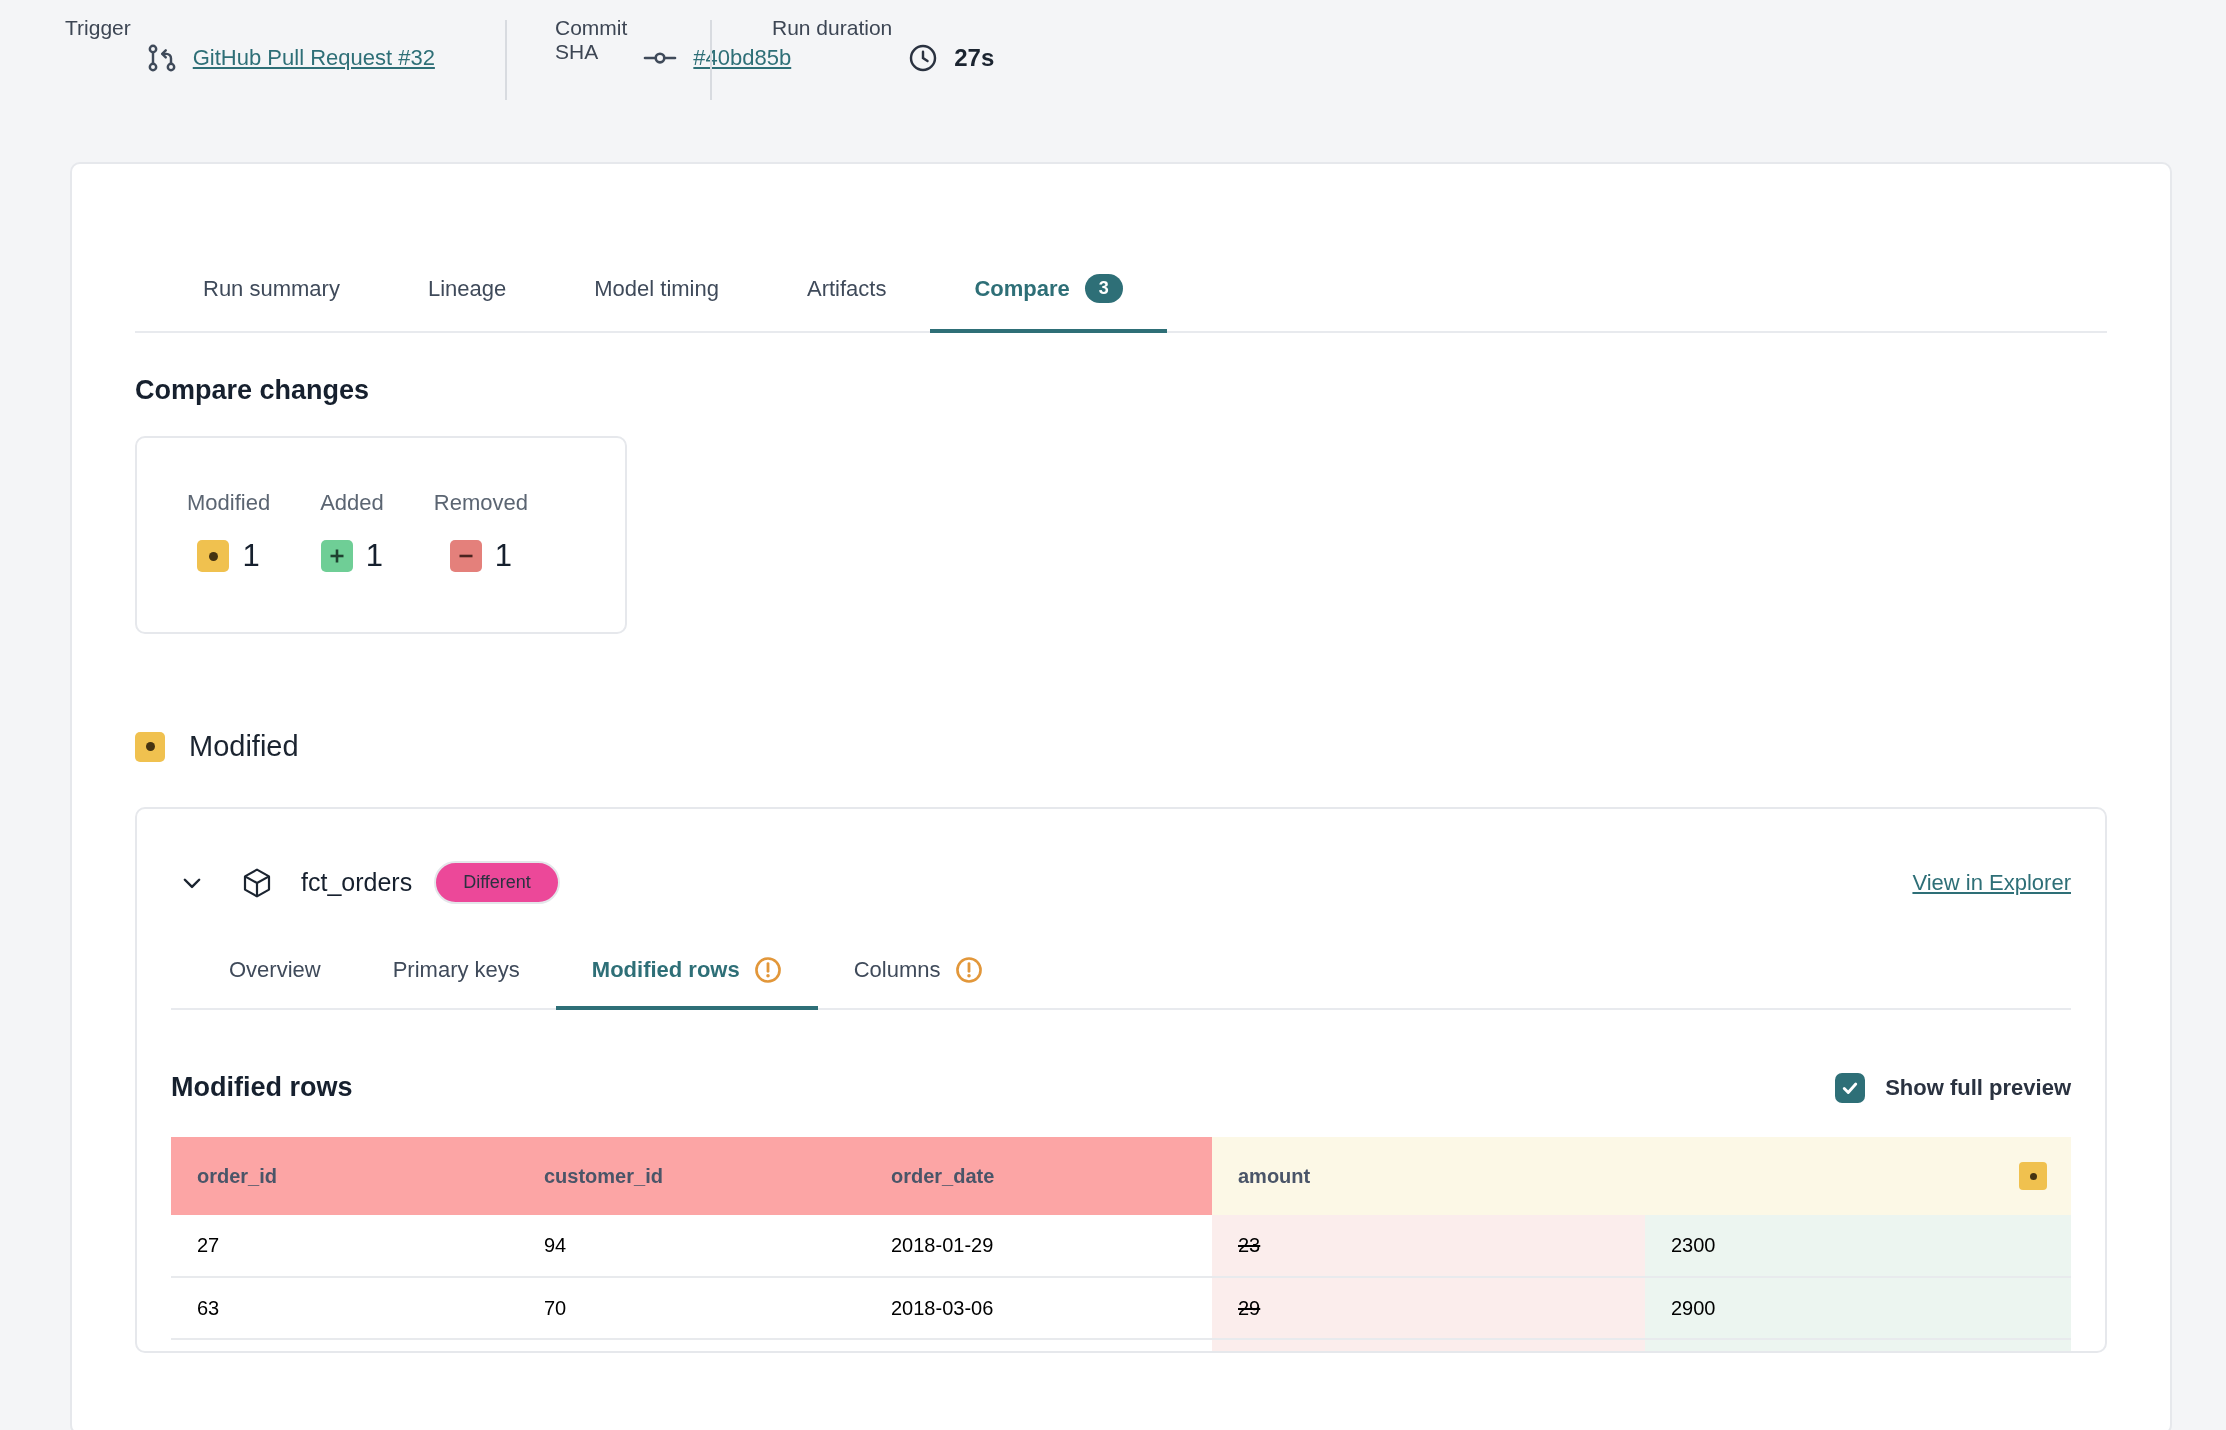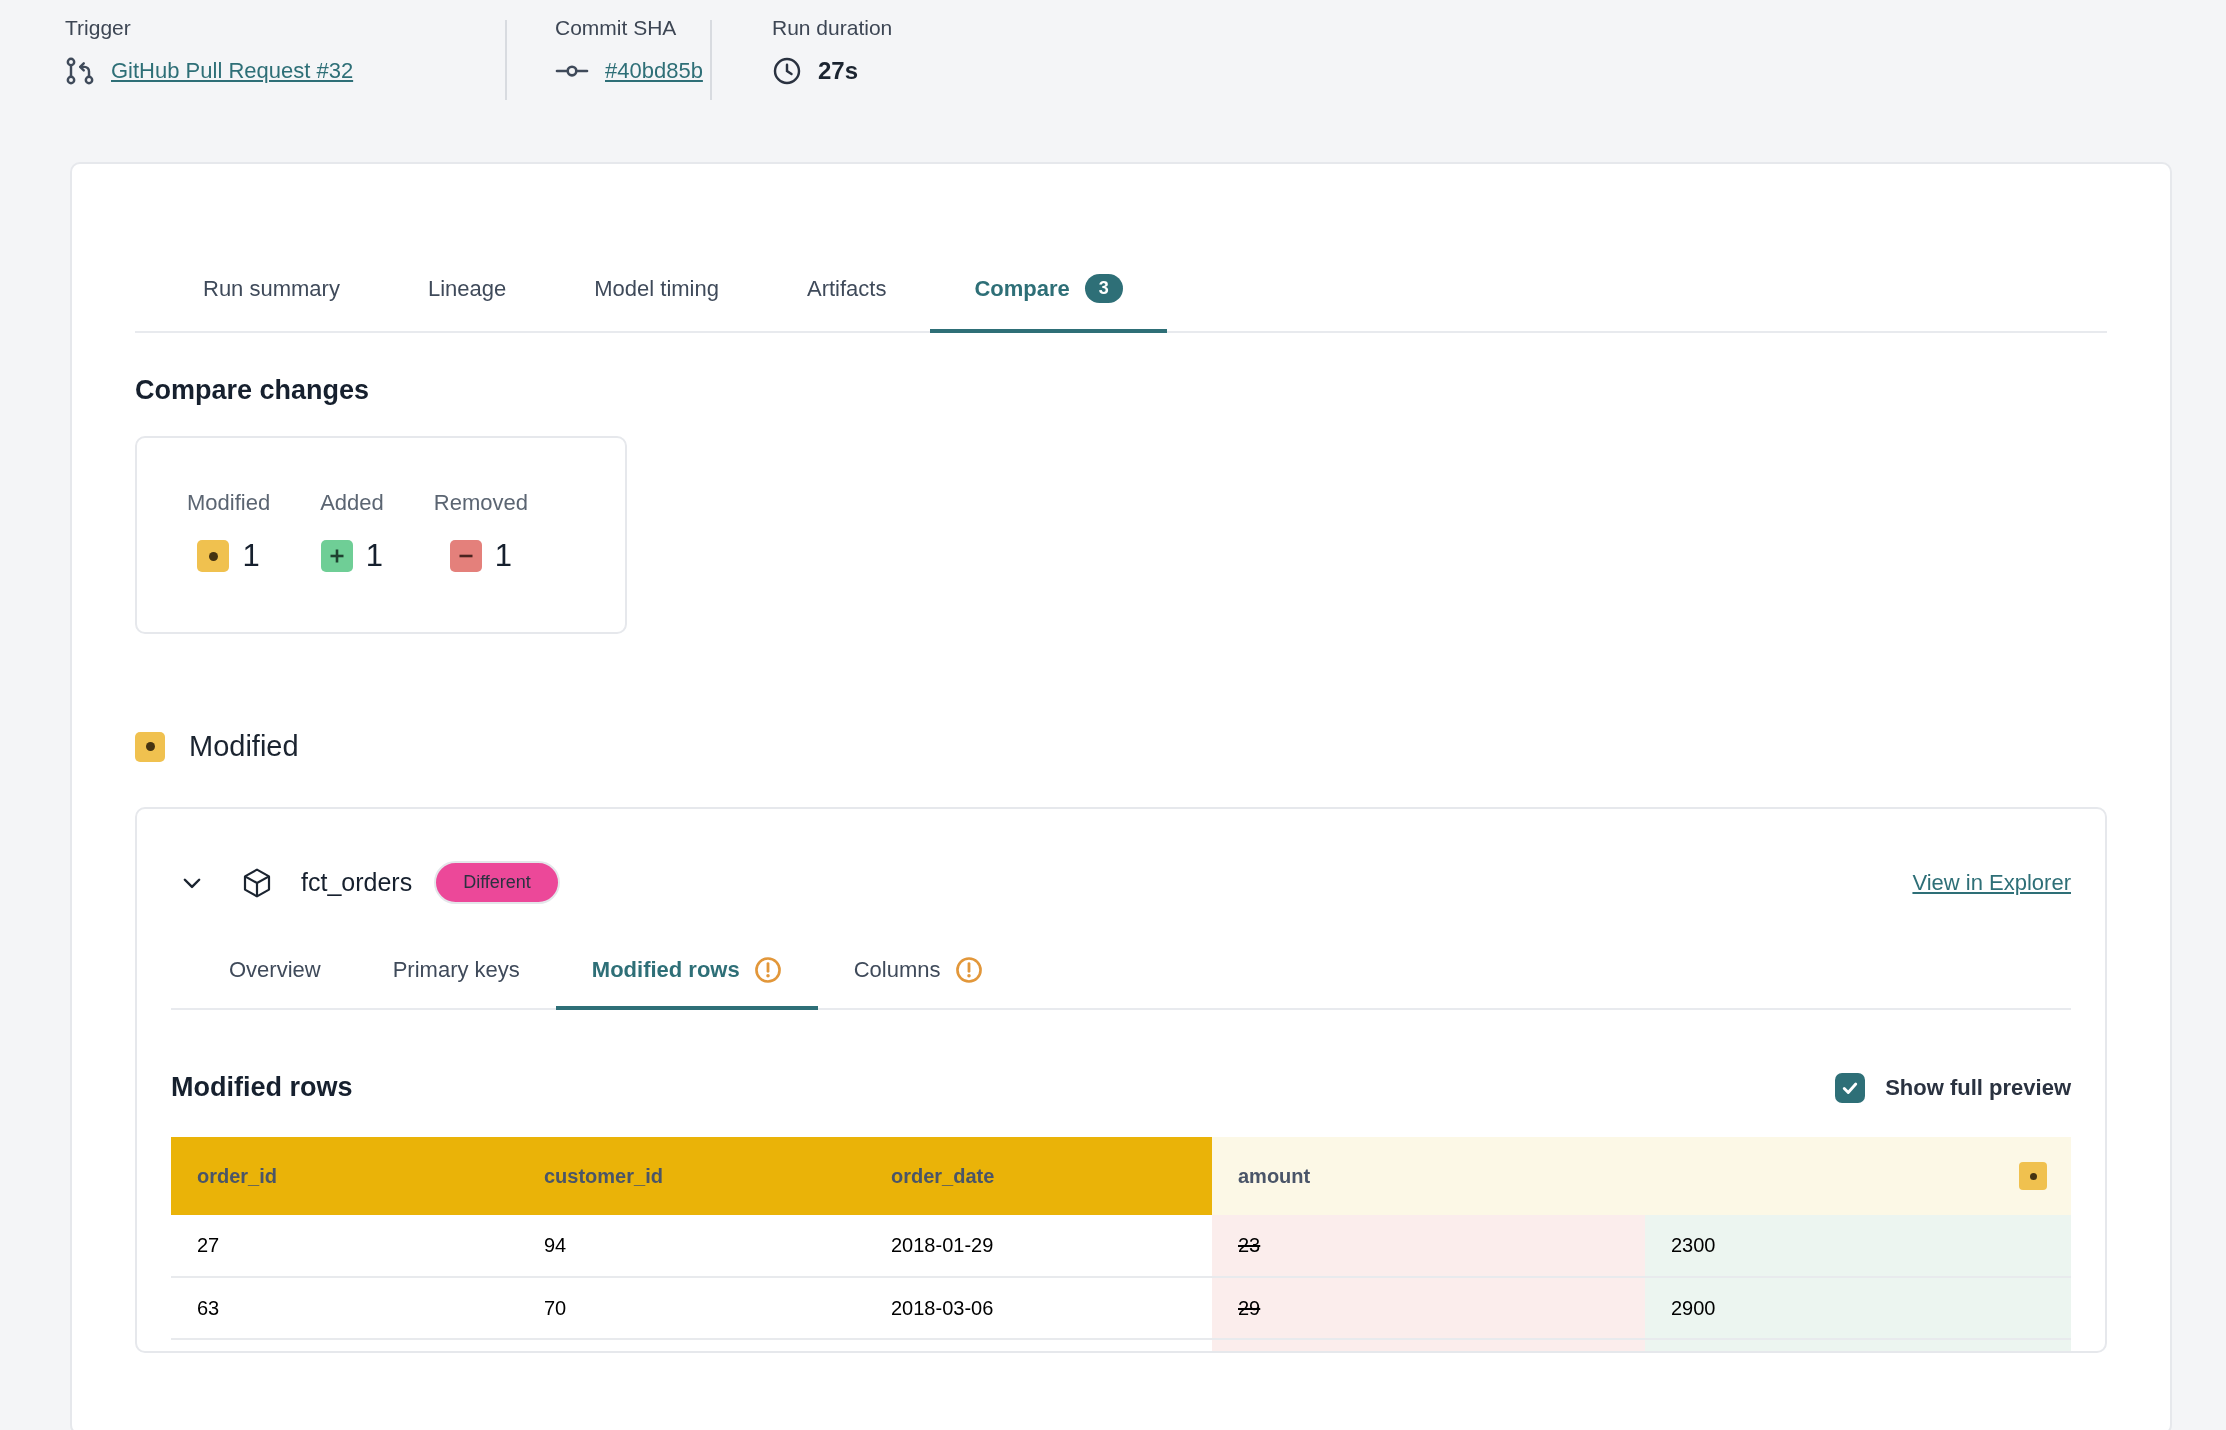--- a/index.html
+++ b/index.html
@@ -4,21 +4,21 @@
 <style>
   * { box-sizing: border-box; margin: 0; padding: 0; }
   html,body { width:2226px; height:1430px; overflow:hidden; }
   body {
     background:#f4f5f7;
     font-family:"Liberation Sans","DejaVu Sans",sans-serif;
     color:#1b2430;
   }
   
   .meta { display:flex; padding:16px 0 0 65px; }
-  .meta-col { display:flex; flex-direction:column; gap:16px; }
+  .meta-col { display:flex; gap:16px; }
   .meta-col .label { font-size:21px; color:#3d4654; }
   .meta-value { display:flex; align-items:center; gap:16px; }
   .meta-col1 { width:440px; }
   .meta-col2 { width:203px; padding-left:48px; }
   .meta-col3 { padding-left:60px; }
   .meta-divider { width:2px; background:#d8dbe0; height:80px; margin-top:4px; }
   a.teal-link { color:#2e6f77; font-size:22px; font-weight:500; text-decoration:underline; cursor:pointer; }
   .duration-value { font-size:24px; font-weight:600; color:#1b2430; }
   
   .card {
@@ -73,21 +73,21 @@
   .itab.active { color:#2e6f77; font-weight:700; border-bottom:4px solid #2e6f77; margin-bottom:-2px; padding-bottom:22px; }
   
   .panel-header { margin-top:62px; display:flex; align-items:center; justify-content:space-between; }
   .panel-title { font-size:27px; font-weight:700; color:#16202e; }
   .preview-toggle { display:flex; align-items:center; gap:20px; cursor:pointer;padding-left:29px; }
   .checkbox { width:30px; height:30px; border-radius:7px; background:#2e6f77; display:flex; align-items:center; justify-content:center; }
   .toggle-label { font-size:22px; font-weight:600; color:#2a3240; }
   
   table.diff { margin-top:34px; width:100%; border-collapse:collapse; table-layout:fixed; }
   table.diff th { height:78px; text-align:left; padding-left:26px; font-size:20px; font-weight:600; color:#4a5568; }
-  th.key-bg { background:#eab308; }
+  th.key-bg { background:#fca5a5; }
   th.amount-bg { background:#fcf8e6; padding-right:24px; }
   .amount-head { display:flex; align-items:center; justify-content:space-between; }
   .mini-marker { width:28px; height:28px; border-radius:4px; background:#f0c14f; display:flex; align-items:center; justify-content:center; }
   .mini-marker .dot { width:7px; height:7px; border-radius:50%; background:#453311; }
   table.diff td { height:62px; padding-left:26px; font-size:20px; color:#000000; }
   tbody tr + tr td { border-top:2px solid #e8eaed; }
   td.c-old { background:#fbedec; color:#c7493a; }
   td.c-old .strike { text-decoration:line-through; }
   td.c-new { background:#ecf5f0; color:#2b9566; }
   tr.partial td { height:12px; }

